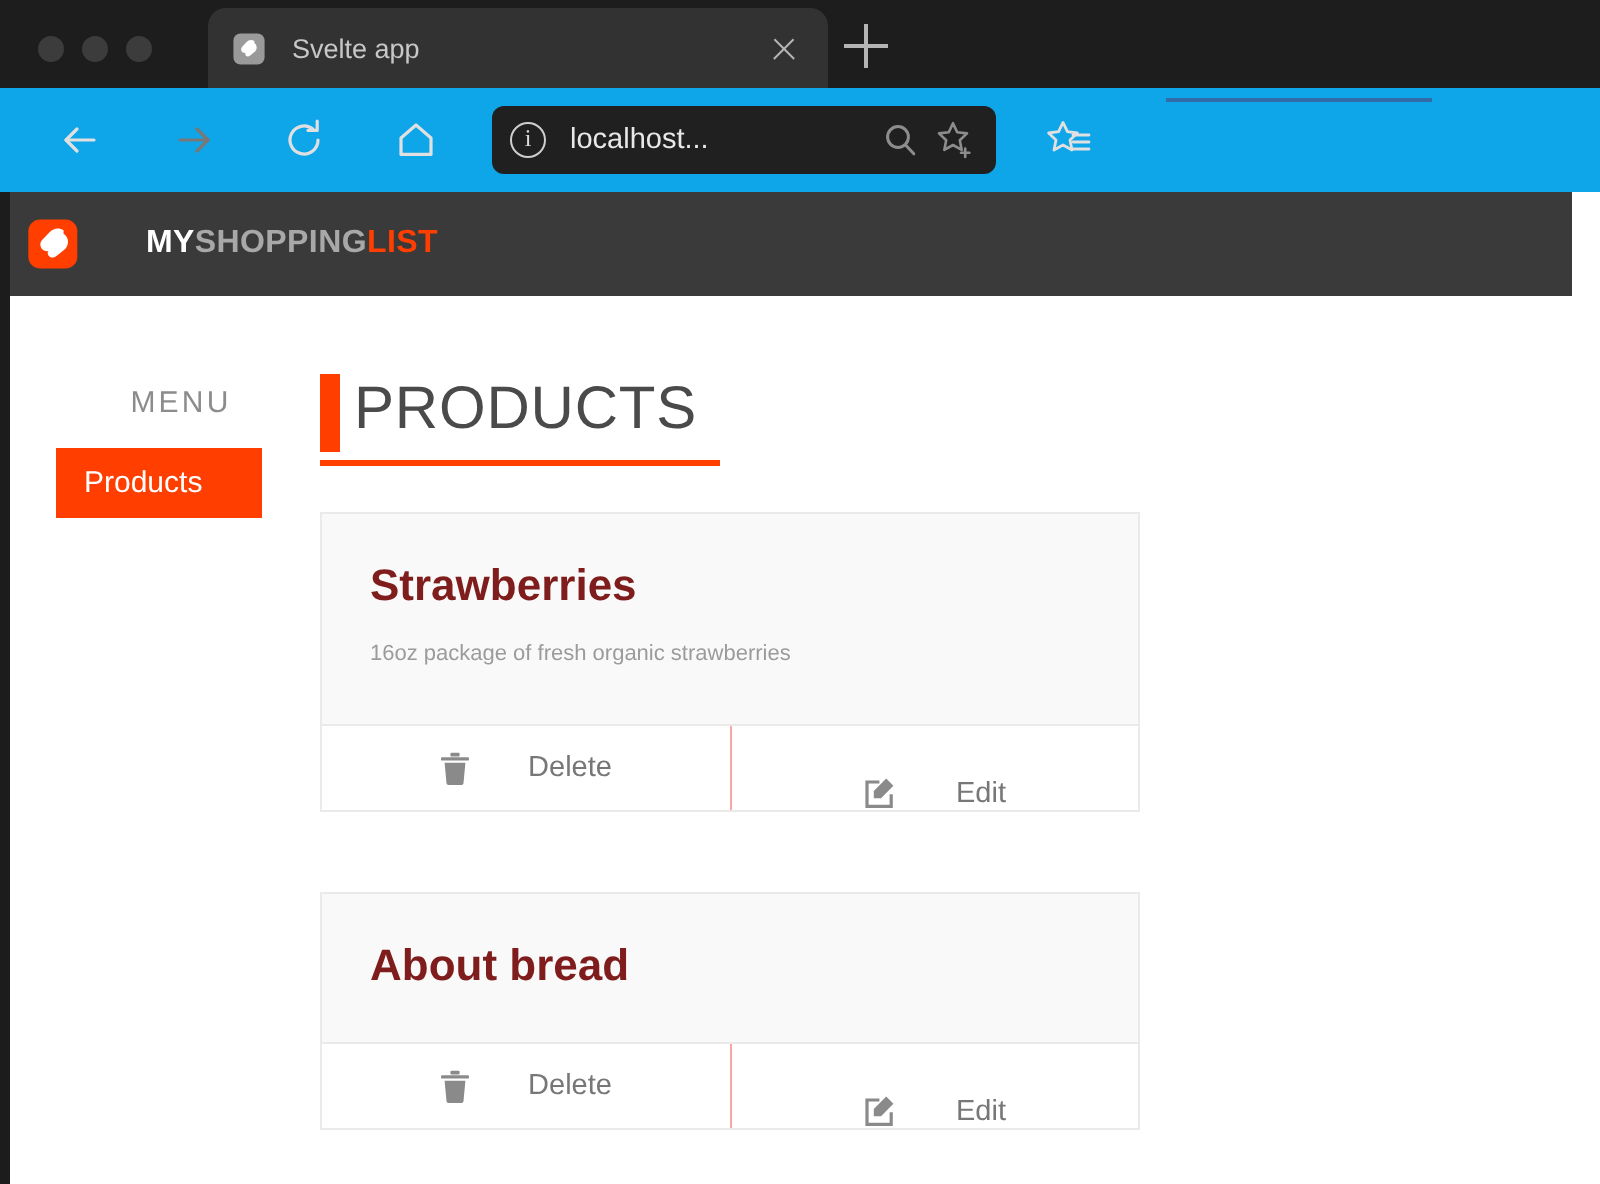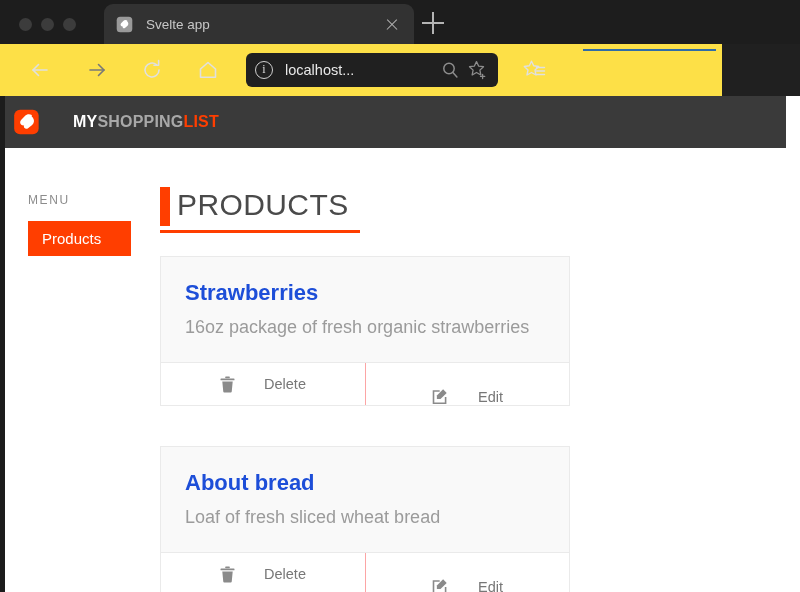--- a/index.html
+++ b/index.html
@@ -102,22 +102,22 @@
     content: "";
     position: absolute;
     background: #b4b4b4;
   }
   .new-tab::before { left: 0; top: 10.3px; width: 22px; height: 1.5px; }
   .new-tab::after  { top: 0; left: 10.3px; height: 22px; width: 1.5px; }
 
   .toolbar {
     position: absolute;
     top: 44px; left: 0;
-    width: 722px; height: 52px;
-    background: #fde047;
+    width: 800px; height: 52px;
+    background: #0ea5e9;
   }
 
   .nav-btn {
     position: absolute;
     top: 12px;
     width: 28px; height: 28px;
     cursor: pointer;
   }
   .nav-btn svg { display: block; }
 
@@ -233,22 +233,23 @@
   .sidebar {
     position: absolute;
     top: 0; left: 0;
     width: 148px;
     padding-top: 45px;
   }
 
   .menu-label {
     margin-left: 23px;
     color: #8c8c8c;
-    font-size: 12px;
+    font-size: 15px;
     letter-spacing: 1.6px;
+    text-align: center;
   }
 
   .menu-list { margin-top: 14px; }
 
   .menu-item {
     display: block;
     margin-left: 23px;
     padding: 9px 14px;
     font-size: 15px;
     color: #333333;
@@ -302,27 +303,27 @@
     background: #f9f9f9;
     border: 1px solid #eaeaea;
     margin-bottom: 40px;
   }
 
   .card-body { padding: 22px 24px 24px 24px; }
 
   .card-title {
     font-size: 22px;
     font-weight: bold;
-    color: #1d4ed8;
+    color: #7f1d1d;
     line-height: 28px;
   }
 
   .card-desc {
     margin-top: 9px;
-    font-size: 18px;
+    font-size: 11px;
     color: #9b9b9b;
     line-height: 22px;
   }
 
   .card-footer {
     display: flex;
     background: #ffffff;
     border-top: 1px solid #eaeaea;
   }
 
@@ -486,21 +487,20 @@
                   </svg>
                 </span>
                 <span>Edit</span>
               </div>
             </div>
           </div>
 
           <div class="card">
             <div class="card-body">
               <div class="card-title">About bread</div>
-              <div class="card-desc">Loaf of fresh sliced wheat bread</div>
             </div>
             <div class="card-footer">
               <div class="card-action">
                 <span>
                   <svg width="15" height="17" viewBox="0 0 15 17" fill="#8a8a8a">
                     <rect x="0.5" y="2.6" width="14" height="1.7" rx="0.6"></rect>
                     <rect x="5.2" y="0.4" width="4.6" height="1.8" rx="0.6"></rect>
                     <path d="M2.3 5.4h10.4l-0.95 10.2a1 1 0 0 1-1 0.9H4.25a1 1 0 0 1-1-0.9z"></path>
                   </svg>
                 </span>

